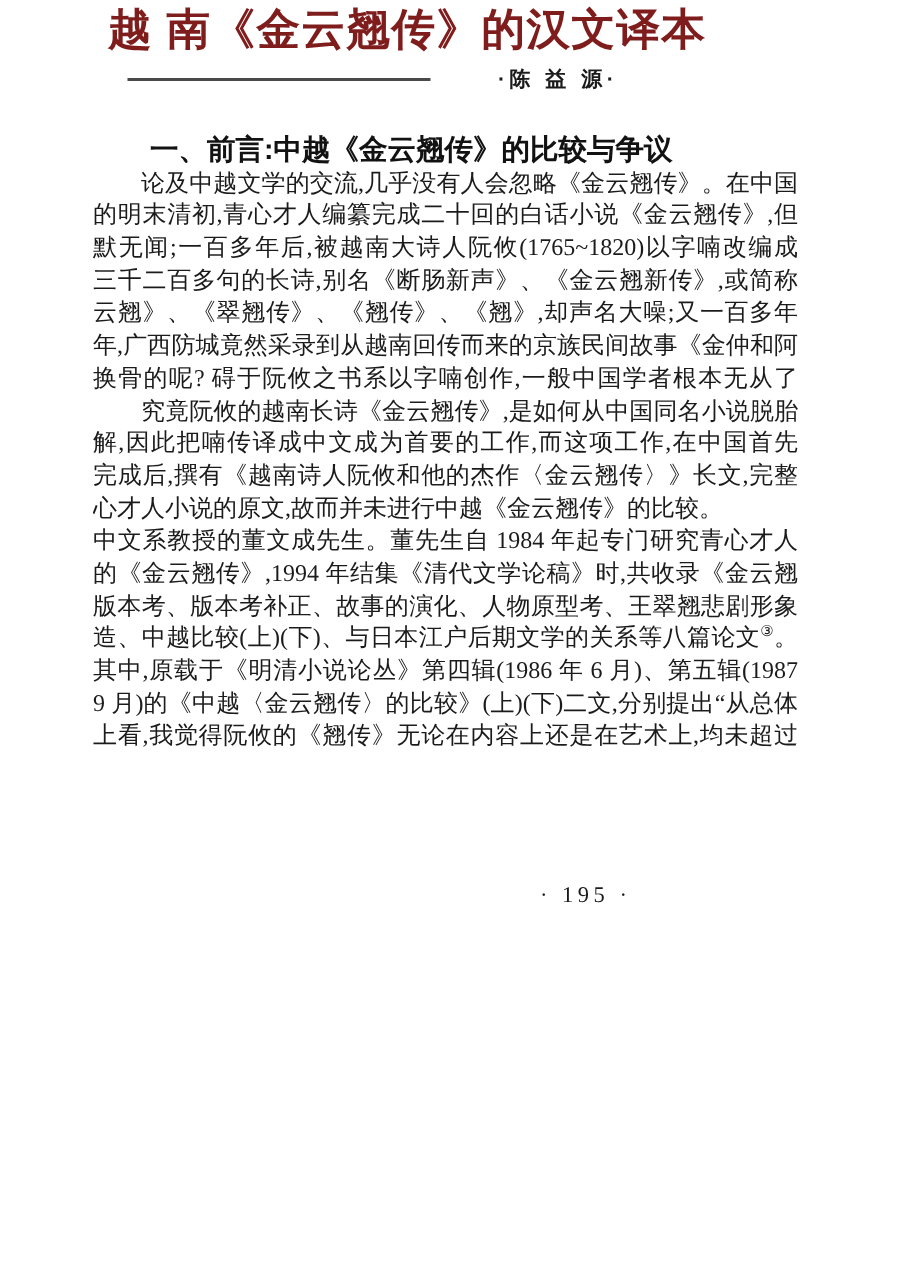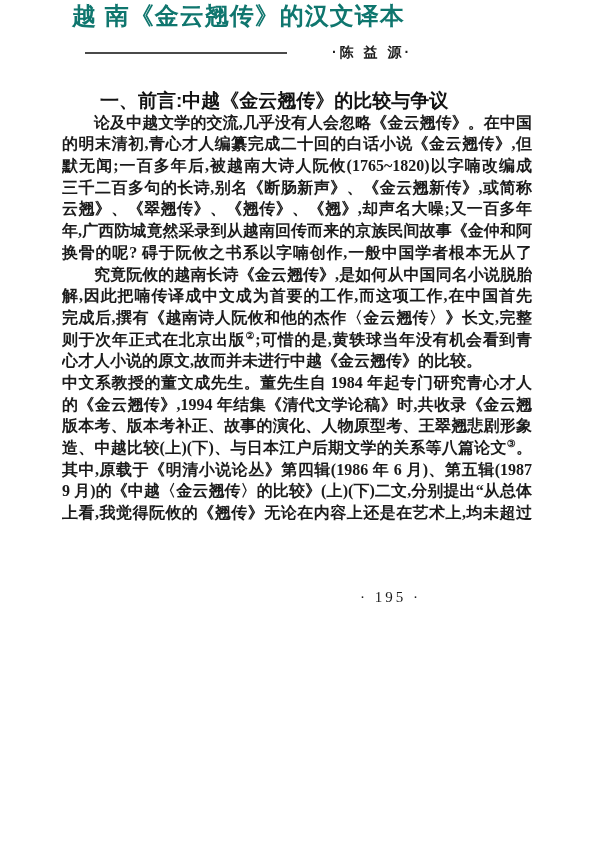--- a/index.html
+++ b/index.html
@@ -12,25 +12,25 @@
     position: relative;
     width: 600px; height: 850px;
     background: #ffffff;
     color: #1b1b1b;
     font-family: "Liberation Serif", serif;
   }
   .title {
     position: absolute;
     left: 72px; top: 0px;
     margin: 0;
-    font-size: 24px;
+    font-size: 29px;
     font-weight: bold;
     font-family: "Liberation Sans", sans-serif;
     letter-spacing: 1px;
-    color: #0f766e;
+    color: #7f1d1d;
     white-space: nowrap;
   }
   .author-row {
     position: absolute;
     left: 85px; top: 44px;
     display: flex;
     align-items: center;
     height: 18px;
     gap: 44px;
   }
@@ -63,21 +63,20 @@
     line-height: 21.7px;
     white-space: nowrap;
     color: #121212;
   }
   .paragraph { margin: 0; }
   .line {
     text-align: justify;
     text-align-last: justify;
     overflow: hidden;
     height: 21.7px;
-    font-weight: bold;
   }
   .line.first { text-indent: 2em; }
   .line.para-end { text-align-last: left; }
   sup.fn {
     font-size: 10px;
     line-height: 0;
     vertical-align: super;
     letter-spacing: 0;
   }
   .page-number {
@@ -110,21 +109,20 @@
           <div class="line">默无闻;一百多年后,被越南大诗人阮攸(1765~1820)以字喃改编成</div>
           <div class="line">三千二百多句的长诗,别名《断肠新声》、《金云翘新传》,或简称为《金</div>
           <div class="line">云翘》、《翠翘传》、《翘传》、《翘》,却声名大噪;又一百多年后的 1984</div>
           <div class="line">年,广西防城竟然采录到从越南回传而来的京族民间故事《金仲和阿</div>
         </div>
         <div class="paragraph">
           <div class="line">换骨的呢? 碍于阮攸之书系以字喃创作,一般中国学者根本无从了</div>
           <div class="line first">究竟阮攸的越南长诗《金云翘传》,是如何从中国同名小说脱胎</div>
           <div class="line">解,因此把喃传译成中文成为首要的工作,而这项工作,在中国首先</div>
           <div class="line">完成后,撰有《越南诗人阮攸和他的杰作〈金云翘传〉》长文,完整译本</div>
-          <div class="line">则于次年正式在北京出版<sup class="fn">②</sup>;可惜的是,黄轶球当年没有机会看到青</div>
           <div class="line para-end">心才人小说的原文,故而并未进行中越《金云翘传》的比较。</div>
         </div>
         <div class="paragraph">
           <div class="line">中文系教授的董文成先生。董先生自 1984 年起专门研究青心才人</div>
           <div class="line">的《金云翘传》,1994 年结集《清代文学论稿》时,共收录《金云翘传》</div>
           <div class="line">版本考、版本考补正、故事的演化、人物原型考、王翠翘悲剧形象的塑</div>
           <div class="line">造、中越比较(上)(下)、与日本江户后期文学的关系等八篇论文<sup class="fn">③</sup>。</div>
           <div class="line">其中,原载于《明清小说论丛》第四辑(1986 年 6 月)、第五辑(1987 年</div>
           <div class="line">9 月)的《中越〈金云翘传〉的比较》(上)(下)二文,分别提出“从总体</div>
           <div class="line">上看,我觉得阮攸的《翘传》无论在内容上还是在艺术上,均未超过其</div>

